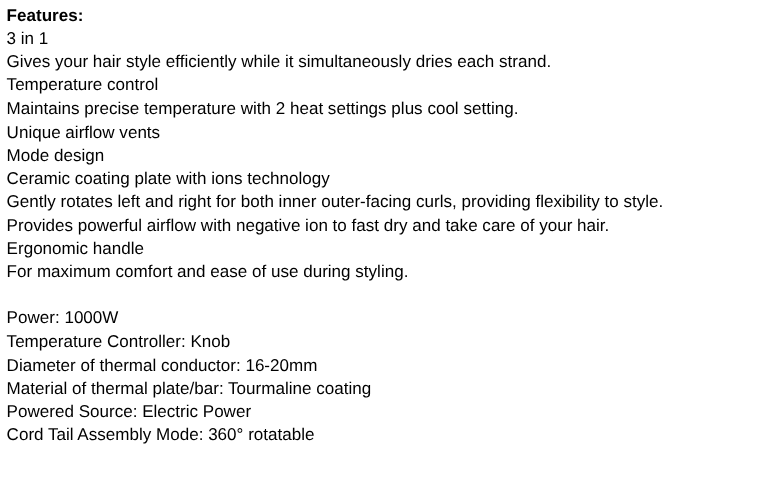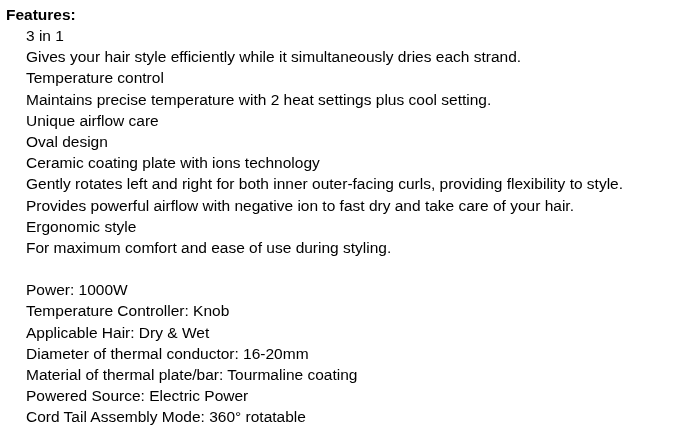--- a/index.html
+++ b/index.html
@@ -32,49 +32,47 @@
     font-size: 15.5px;
     line-height: 21.2px;
     margin: 0;
     white-space: pre;
   }
   .spacer {
     height: 21px;
   }
   .features-block, .specs-block {
     display: block;
-    margin-left: 20px;
   }
 </style>
 </head>
 <body>
 
 <div class="page">
 
   <div class="heading">Features:</div>
 
   <div class="features-block">
     <div class="line">3 in 1</div>
     <div class="line">Gives your hair style efficiently while it simultaneously dries each strand.</div>
     <div class="line">Temperature control</div>
     <div class="line">Maintains precise temperature with 2 heat settings plus cool setting.</div>
-    <div class="line">Unique airflow care</div>
-    <div class="line">Oval design</div>
+    <div class="line">Unique airflow vents</div>
+    <div class="line">Mode design</div>
     <div class="line">Ceramic coating plate with ions technology</div>
     <div class="line">Gently rotates left and right for both inner outer-facing curls, providing flexibility to style.</div>
     <div class="line">Provides powerful airflow with negative ion to fast dry and take care of your hair.</div>
-    <div class="line">Ergonomic style</div>
+    <div class="line">Ergonomic handle</div>
     <div class="line">For maximum comfort and ease of use during styling.</div>
   </div>
 
   <div class="spacer"></div>
 
   <div class="specs-block">
     <div class="line">Power: 1000W</div>
     <div class="line">Temperature Controller: Knob</div>
-    <div class="line">Applicable Hair: Dry &amp; Wet</div>
     <div class="line">Diameter of thermal conductor: 16-20mm</div>
     <div class="line">Material of thermal plate/bar: Tourmaline coating</div>
     <div class="line">Powered Source: Electric Power</div>
     <div class="line">Cord Tail Assembly Mode: 360° rotatable</div>
   </div>
 
 </div>
 
 </body></html>

